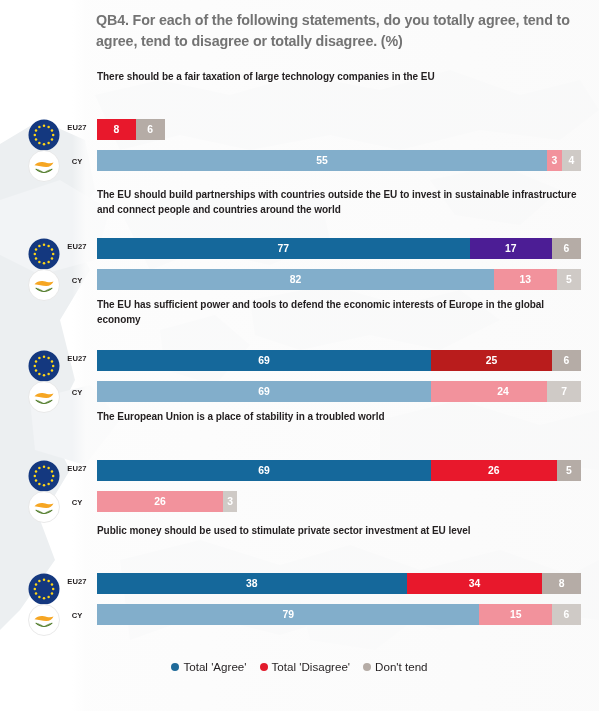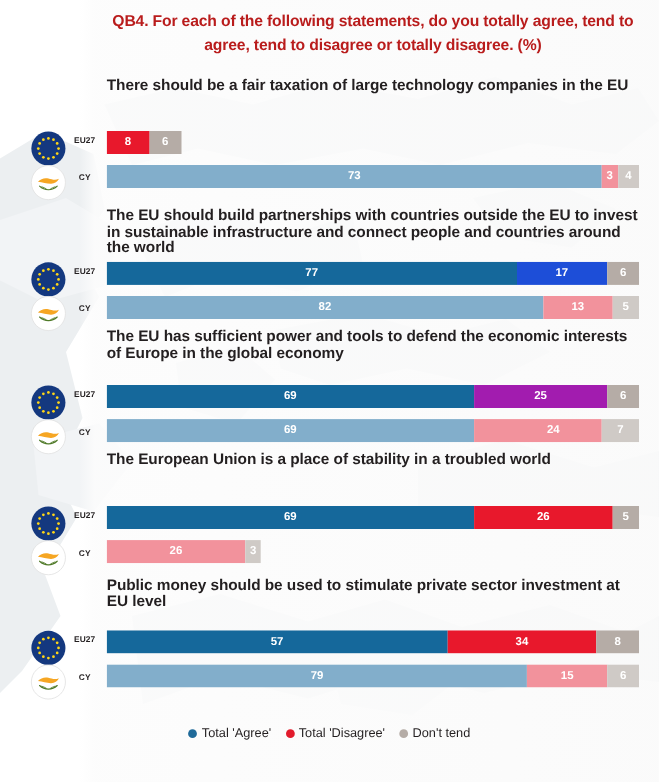--- a/index.html
+++ b/index.html
@@ -41,37 +41,36 @@
 
   
   .chart-title {
     position: absolute;
     left: 96px;
     top: 10px;
     width: 486px;
     font-size: 14.3px;
     font-weight: bold;
     line-height: 21px;
-    color: #b91c1c;
+    color: #737373;
     letter-spacing: -0.15px;
-    text-align: center;
   }
 
   
   .statement-group {
     position: absolute;
     left: 0;
     width: 599px;
   }
   .statement-text {
     position: absolute;
     left: 97px;
     top: 0;
     width: 487px;
-    font-size: 14px;
+    font-size: 10px;
     font-weight: bold;
     line-height: 14.5px;
     color: #231f20;
     letter-spacing: -0.05px;
   }
 
   .bar-row {
     position: absolute;
     left: 0;
     width: 599px;
@@ -203,21 +202,21 @@
             <svg viewBox="0 0 34 34">
               <circle cx="17" cy="17" r="15.5" fill="#ffffff" stroke="#e3e3e3" stroke-width="0.8"></circle>
               <path d="M7.5,16.2 C10,13.4 13.5,12.4 17,13.2 C20,13.9 23,15.2 26.5,13.6 C25.4,16.2 22.6,18.2 19.2,18.1 C15.4,18 11.6,16.6 7.5,16.2 Z" fill="#f6a623"></path>
               <path d="M9,20.2 C11.5,22.6 14,23.5 17,23.5 C20,23.5 22.5,22.6 25,20.2" fill="none" stroke="#4f7a28" stroke-width="1.05" stroke-linecap="round"></path>
               <path d="M11,20.8 C12.6,21.4 13.9,21.9 15,22.6" fill="none" stroke="#4f7a28" stroke-width="0.75" stroke-linecap="round"></path>
               <path d="M23,20.8 C21.4,21.4 20.1,21.9 19,22.6" fill="none" stroke="#4f7a28" stroke-width="0.75" stroke-linecap="round"></path>
             </svg>
           </div>
           <div class="entity-label" style="top: 7px;">CY</div>
           <div class="bar-track">
-            <div class="seg" style="background: rgb(130, 174, 203); width: 93%;">73</div>
+            <div class="seg" style="background: rgb(130, 174, 203); width: 93%;">55</div>
             <div class="seg" style="background: rgb(242, 146, 156); width: 3%;">3</div>
             <div class="seg" style="background: rgb(207, 202, 198); width: 4%;">4</div>
           </div>
         </div>
       </div>
       <div class="statement-group" style="top: 188px;">
         <div class="statement-text">The EU should build partnerships with countries outside the EU to invest in sustainable infrastructure and connect people and countries around the world</div>
         <div class="bar-row" style="top: 50px;">
           <div class="flag">
             <svg viewBox="0 0 34 34">
@@ -232,21 +231,21 @@
               <circle cx="12.40" cy="24.97" r="1.25" fill="#ffd617"></circle>
               <circle cx="9.03" cy="21.60" r="1.25" fill="#ffd617"></circle>
               <circle cx="7.80" cy="17.00" r="1.25" fill="#ffd617"></circle>
               <circle cx="9.03" cy="12.40" r="1.25" fill="#ffd617"></circle>
               <circle cx="12.40" cy="9.03" r="1.25" fill="#ffd617"></circle>
             </svg>
           </div>
           <div class="entity-label" style="top: 4px;">EU27</div>
           <div class="bar-track">
             <div class="seg" style="background: rgb(21, 104, 155); width: 77%;">77</div>
-            <div class="seg" style="background: #1d4ed8; width: 17%;">17</div>
+            <div class="seg" style="background: #4c1d95; width: 17%;">17</div>
             <div class="seg" style="background: rgb(181, 172, 166); width: 6%;">6</div>
           </div>
         </div>
         <div class="bar-row" style="top: 81px;">
           <div class="flag">
             <svg viewBox="0 0 34 34">
               <circle cx="17" cy="17" r="15.5" fill="#ffffff" stroke="#e3e3e3" stroke-width="0.8"></circle>
               <path d="M7.5,16.2 C10,13.4 13.5,12.4 17,13.2 C20,13.9 23,15.2 26.5,13.6 C25.4,16.2 22.6,18.2 19.2,18.1 C15.4,18 11.6,16.6 7.5,16.2 Z" fill="#f6a623"></path>
               <path d="M9,20.2 C11.5,22.6 14,23.5 17,23.5 C20,23.5 22.5,22.6 25,20.2" fill="none" stroke="#4f7a28" stroke-width="1.05" stroke-linecap="round"></path>
               <path d="M11,20.8 C12.6,21.4 13.9,21.9 15,22.6" fill="none" stroke="#4f7a28" stroke-width="0.75" stroke-linecap="round"></path>
@@ -277,21 +276,21 @@
               <circle cx="12.40" cy="24.97" r="1.25" fill="#ffd617"></circle>
               <circle cx="9.03" cy="21.60" r="1.25" fill="#ffd617"></circle>
               <circle cx="7.80" cy="17.00" r="1.25" fill="#ffd617"></circle>
               <circle cx="9.03" cy="12.40" r="1.25" fill="#ffd617"></circle>
               <circle cx="12.40" cy="9.03" r="1.25" fill="#ffd617"></circle>
             </svg>
           </div>
           <div class="entity-label" style="top: 4px;">EU27</div>
           <div class="bar-track">
             <div class="seg" style="background: rgb(21, 104, 155); width: 69%;">69</div>
-            <div class="seg" style="background: #a21caf; width: 25%;">25</div>
+            <div class="seg" style="background: #b91c1c; width: 25%;">25</div>
             <div class="seg" style="background: rgb(181, 172, 166); width: 6%;">6</div>
           </div>
         </div>
         <div class="bar-row" style="top: 83px;">
           <div class="flag">
             <svg viewBox="0 0 34 34">
               <circle cx="17" cy="17" r="15.5" fill="#ffffff" stroke="#e3e3e3" stroke-width="0.8"></circle>
               <path d="M7.5,16.2 C10,13.4 13.5,12.4 17,13.2 C20,13.9 23,15.2 26.5,13.6 C25.4,16.2 22.6,18.2 19.2,18.1 C15.4,18 11.6,16.6 7.5,16.2 Z" fill="#f6a623"></path>
               <path d="M9,20.2 C11.5,22.6 14,23.5 17,23.5 C20,23.5 22.5,22.6 25,20.2" fill="none" stroke="#4f7a28" stroke-width="1.05" stroke-linecap="round"></path>
               <path d="M11,20.8 C12.6,21.4 13.9,21.9 15,22.6" fill="none" stroke="#4f7a28" stroke-width="0.75" stroke-linecap="round"></path>
@@ -365,21 +364,21 @@
               <circle cx="17.00" cy="26.20" r="1.25" fill="#ffd617"></circle>
               <circle cx="12.40" cy="24.97" r="1.25" fill="#ffd617"></circle>
               <circle cx="9.03" cy="21.60" r="1.25" fill="#ffd617"></circle>
               <circle cx="7.80" cy="17.00" r="1.25" fill="#ffd617"></circle>
               <circle cx="9.03" cy="12.40" r="1.25" fill="#ffd617"></circle>
               <circle cx="12.40" cy="9.03" r="1.25" fill="#ffd617"></circle>
             </svg>
           </div>
           <div class="entity-label" style="top: 4px;">EU27</div>
           <div class="bar-track">
-            <div class="seg" style="background: rgb(21, 104, 155); width: 64%;">57</div>
+            <div class="seg" style="background: rgb(21, 104, 155); width: 64%;">38</div>
             <div class="seg" style="background: rgb(232, 24, 44); width: 28%;">34</div>
             <div class="seg" style="background: rgb(181, 172, 166); width: 8%;">8</div>
           </div>
         </div>
         <div class="bar-row" style="top: 80px;">
           <div class="flag">
             <svg viewBox="0 0 34 34">
               <circle cx="17" cy="17" r="15.5" fill="#ffffff" stroke="#e3e3e3" stroke-width="0.8"></circle>
               <path d="M7.5,16.2 C10,13.4 13.5,12.4 17,13.2 C20,13.9 23,15.2 26.5,13.6 C25.4,16.2 22.6,18.2 19.2,18.1 C15.4,18 11.6,16.6 7.5,16.2 Z" fill="#f6a623"></path>
               <path d="M9,20.2 C11.5,22.6 14,23.5 17,23.5 C20,23.5 22.5,22.6 25,20.2" fill="none" stroke="#4f7a28" stroke-width="1.05" stroke-linecap="round"></path>

